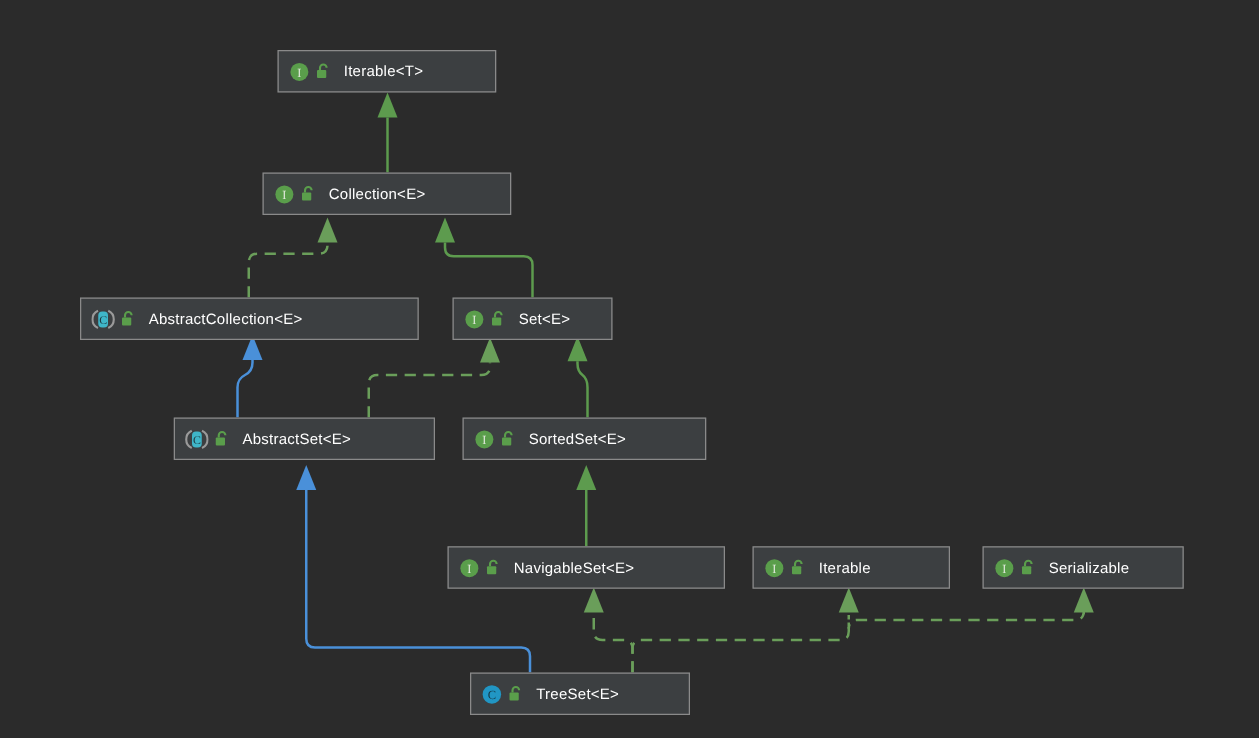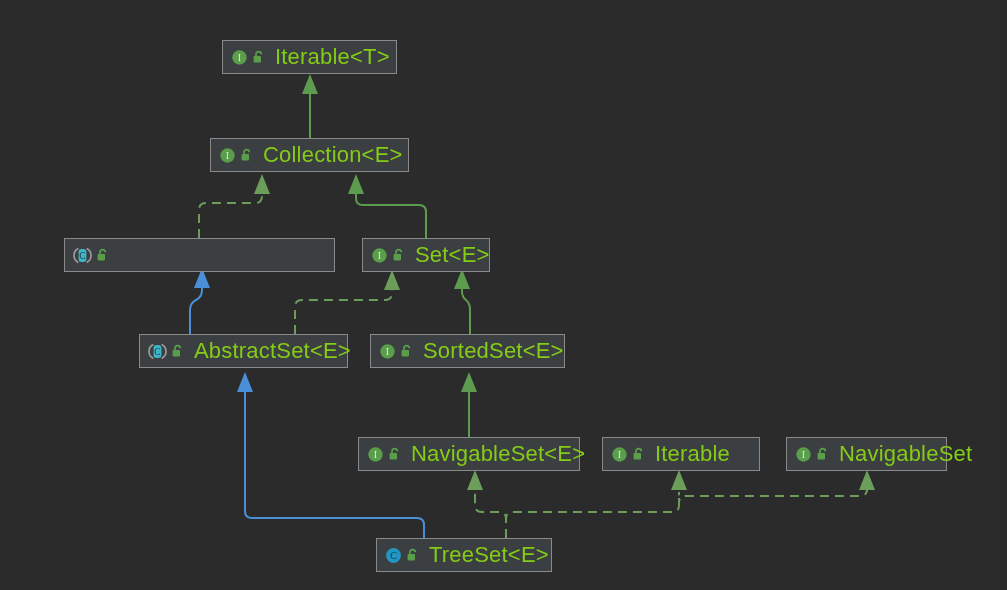--- a/index.html
+++ b/index.html
@@ -32,22 +32,22 @@
     box-sizing: border-box;
     display: flex;
     align-items: center;
     background: #3c3f41;
     border: 1px solid #8a8a8a;
     height: 34px;
     padding: 0 11px 0 8px;
     white-space: nowrap;
   }
   .node-label {
-    font-size: 22px;
-    color: #84cc16;
+    font-size: 12px;
+    color: #ffffff;
     letter-spacing: 0.2px;
     margin-left: 9px;
     line-height: 1;
   }
   .ico {
     flex: 0 0 auto;
     display: block;
   }
   .lock {
     flex: 0 0 auto;
@@ -151,20 +151,21 @@
     <svg class="ico" width="19" height="17" viewBox="0 0 19 17">
       <path d="M5.4 1.6 A7.6 7.6 0 0 0 5.4 15.4" fill="none" stroke="#9a9a9a" stroke-width="1.7"></path>
       <path d="M13.6 1.6 A7.6 7.6 0 0 1 13.6 15.4" fill="none" stroke="#9a9a9a" stroke-width="1.7"></path>
       <rect x="5.6" y="2.1" width="7.8" height="12.8" rx="3.2" fill="#3fb6c8"></rect>
       <text x="9.5" y="12.4" font-family="Liberation Serif, serif" font-size="9.5" fill="#1d3b42" text-anchor="middle">C</text>
     </svg>
     <svg class="lock" width="14" height="15" viewBox="0 0 14 15">
       <path d="M4 6 L4 4.2 A2.6 2.6 0 0 1 9.3 4.2" fill="none" stroke="#5a9e4b" stroke-width="1.7"></path>
       <rect x="1.6" y="6" width="7.4" height="6.4" rx="0.8" fill="#5a9e4b"></rect>
     </svg>
+    <span class="node-label">AbstractCollection&lt;E&gt;</span>
   </div>
 
   <div class="node" style="left:362px; top:238px; width:128px;">
     <svg class="ico" width="17" height="17" viewBox="0 0 17 17">
       <circle cx="8.5" cy="8.5" r="7.2" fill="#5a9e4b"></circle>
       <text x="8.5" y="12.3" font-family="Liberation Serif, serif" font-size="10" fill="#dfe8da" text-anchor="middle">I</text>
     </svg>
     <svg class="lock" width="14" height="15" viewBox="0 0 14 15">
       <path d="M4 6 L4 4.2 A2.6 2.6 0 0 1 9.3 4.2" fill="none" stroke="#5a9e4b" stroke-width="1.7"></path>
       <rect x="1.6" y="6" width="7.4" height="6.4" rx="0.8" fill="#5a9e4b"></rect>
@@ -224,21 +225,21 @@
 
   <div class="node" style="left:786px; top:437px; width:161px;">
     <svg class="ico" width="17" height="17" viewBox="0 0 17 17">
       <circle cx="8.5" cy="8.5" r="7.2" fill="#5a9e4b"></circle>
       <text x="8.5" y="12.3" font-family="Liberation Serif, serif" font-size="10" fill="#dfe8da" text-anchor="middle">I</text>
     </svg>
     <svg class="lock" width="14" height="15" viewBox="0 0 14 15">
       <path d="M4 6 L4 4.2 A2.6 2.6 0 0 1 9.3 4.2" fill="none" stroke="#5a9e4b" stroke-width="1.7"></path>
       <rect x="1.6" y="6" width="7.4" height="6.4" rx="0.8" fill="#5a9e4b"></rect>
     </svg>
-    <span class="node-label">NavigableSet</span>
+    <span class="node-label">Serializable</span>
   </div>
 
   <div class="node" style="left:376px; top:538px; width:176px;">
     <svg class="ico" width="17" height="17" viewBox="0 0 17 17">
       <circle cx="8.5" cy="8.5" r="7.4" fill="#2196c4"></circle>
       <text x="8.5" y="12.3" font-family="Liberation Serif, serif" font-size="10" fill="#133847" text-anchor="middle">C</text>
     </svg>
     <svg class="lock" width="14" height="15" viewBox="0 0 14 15">
       <path d="M4 6 L4 4.2 A2.6 2.6 0 0 1 9.3 4.2" fill="none" stroke="#5a9e4b" stroke-width="1.7"></path>
       <rect x="1.6" y="6" width="7.4" height="6.4" rx="0.8" fill="#5a9e4b"></rect>

